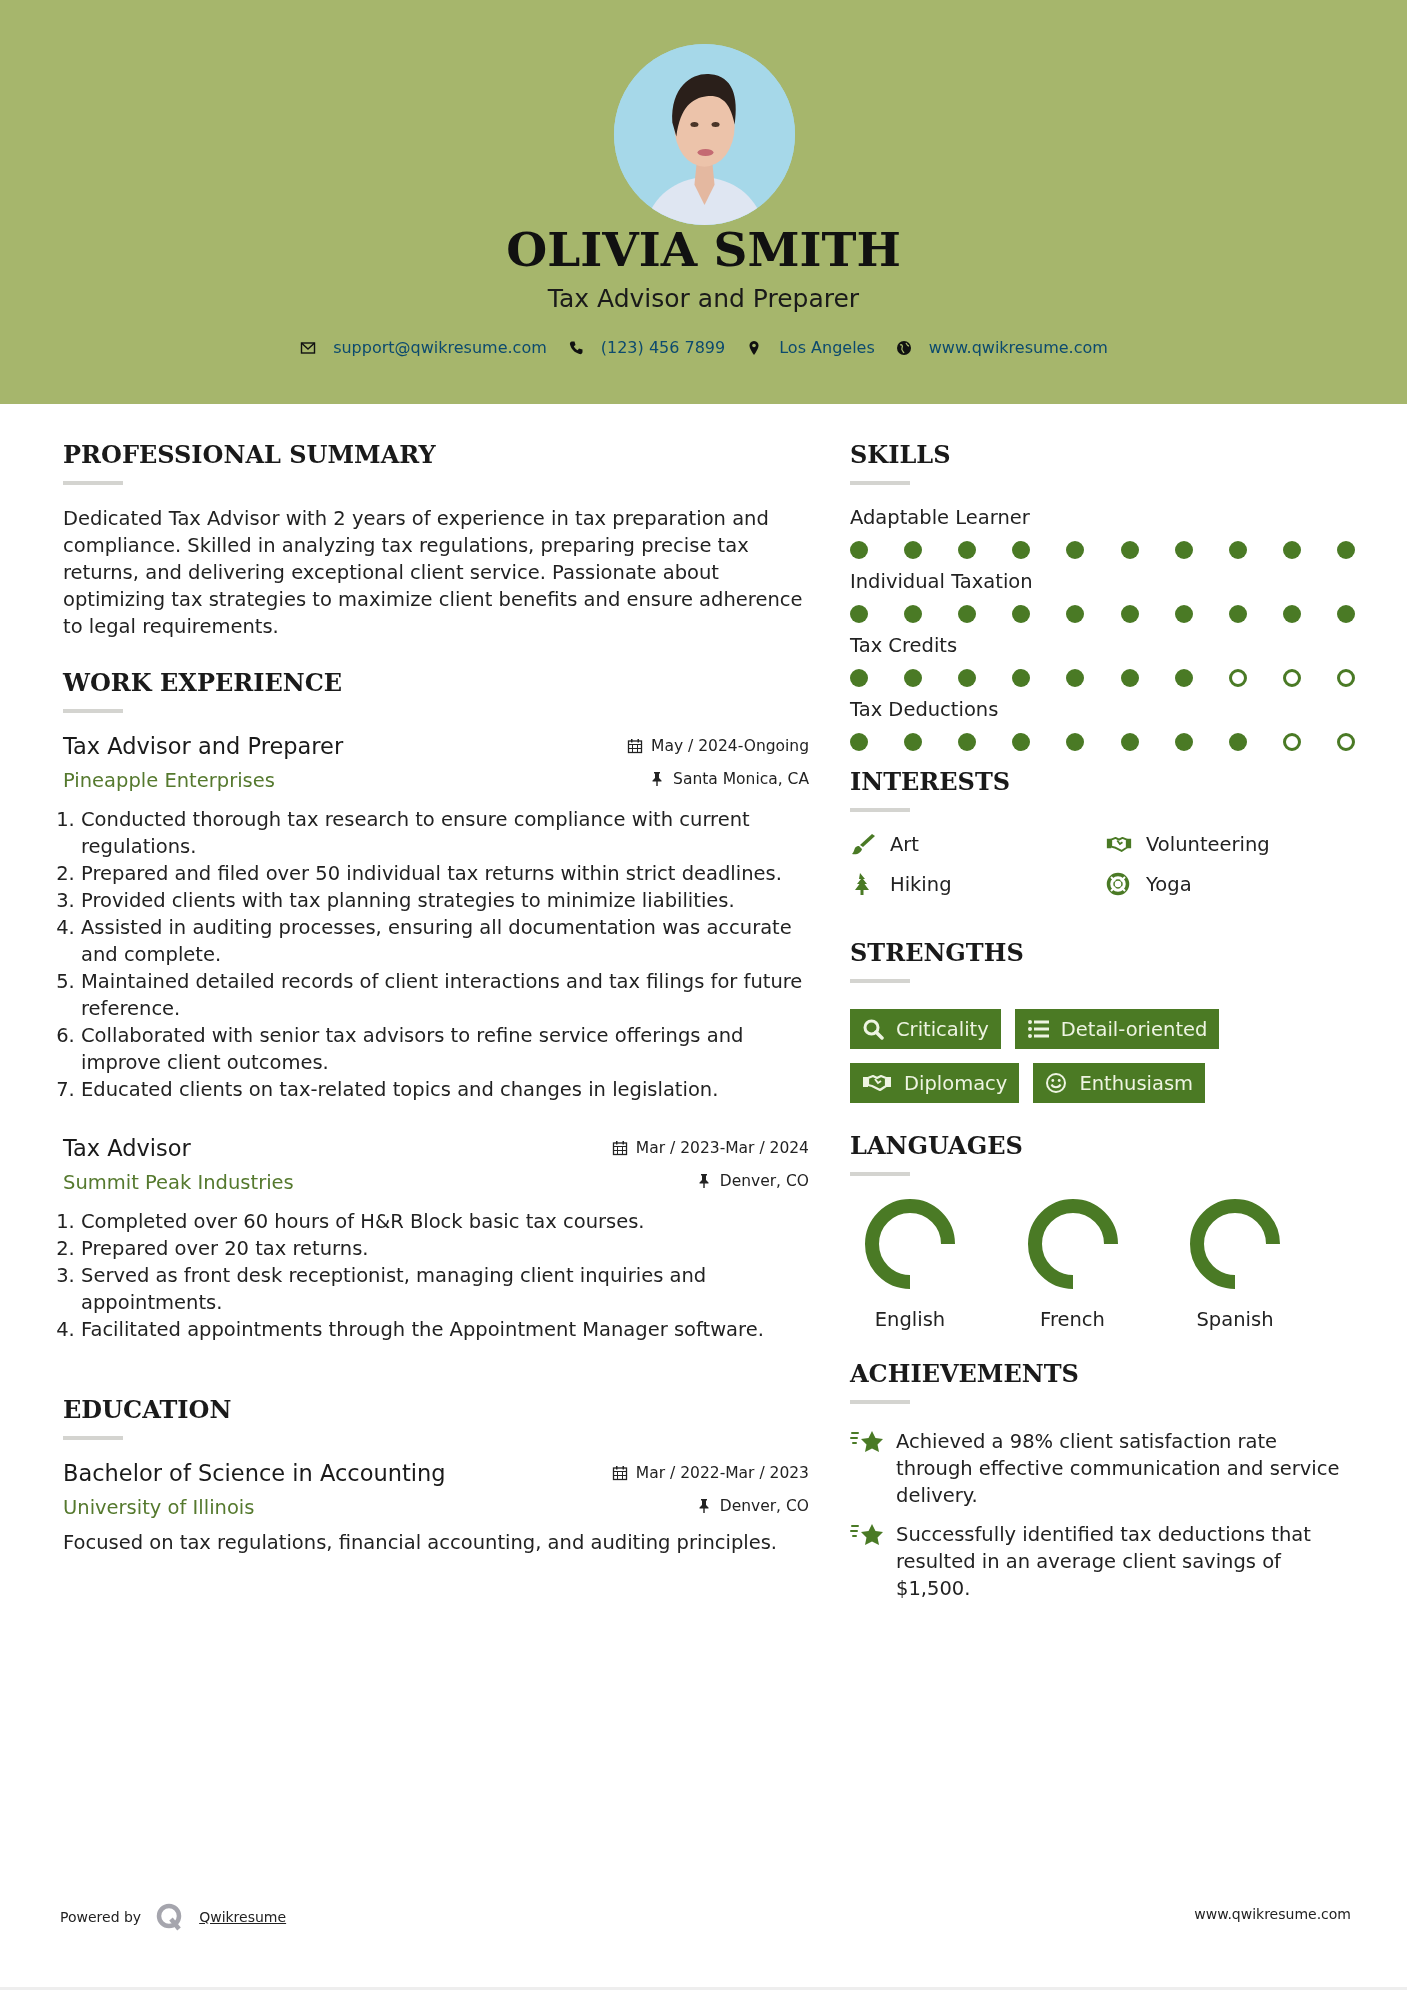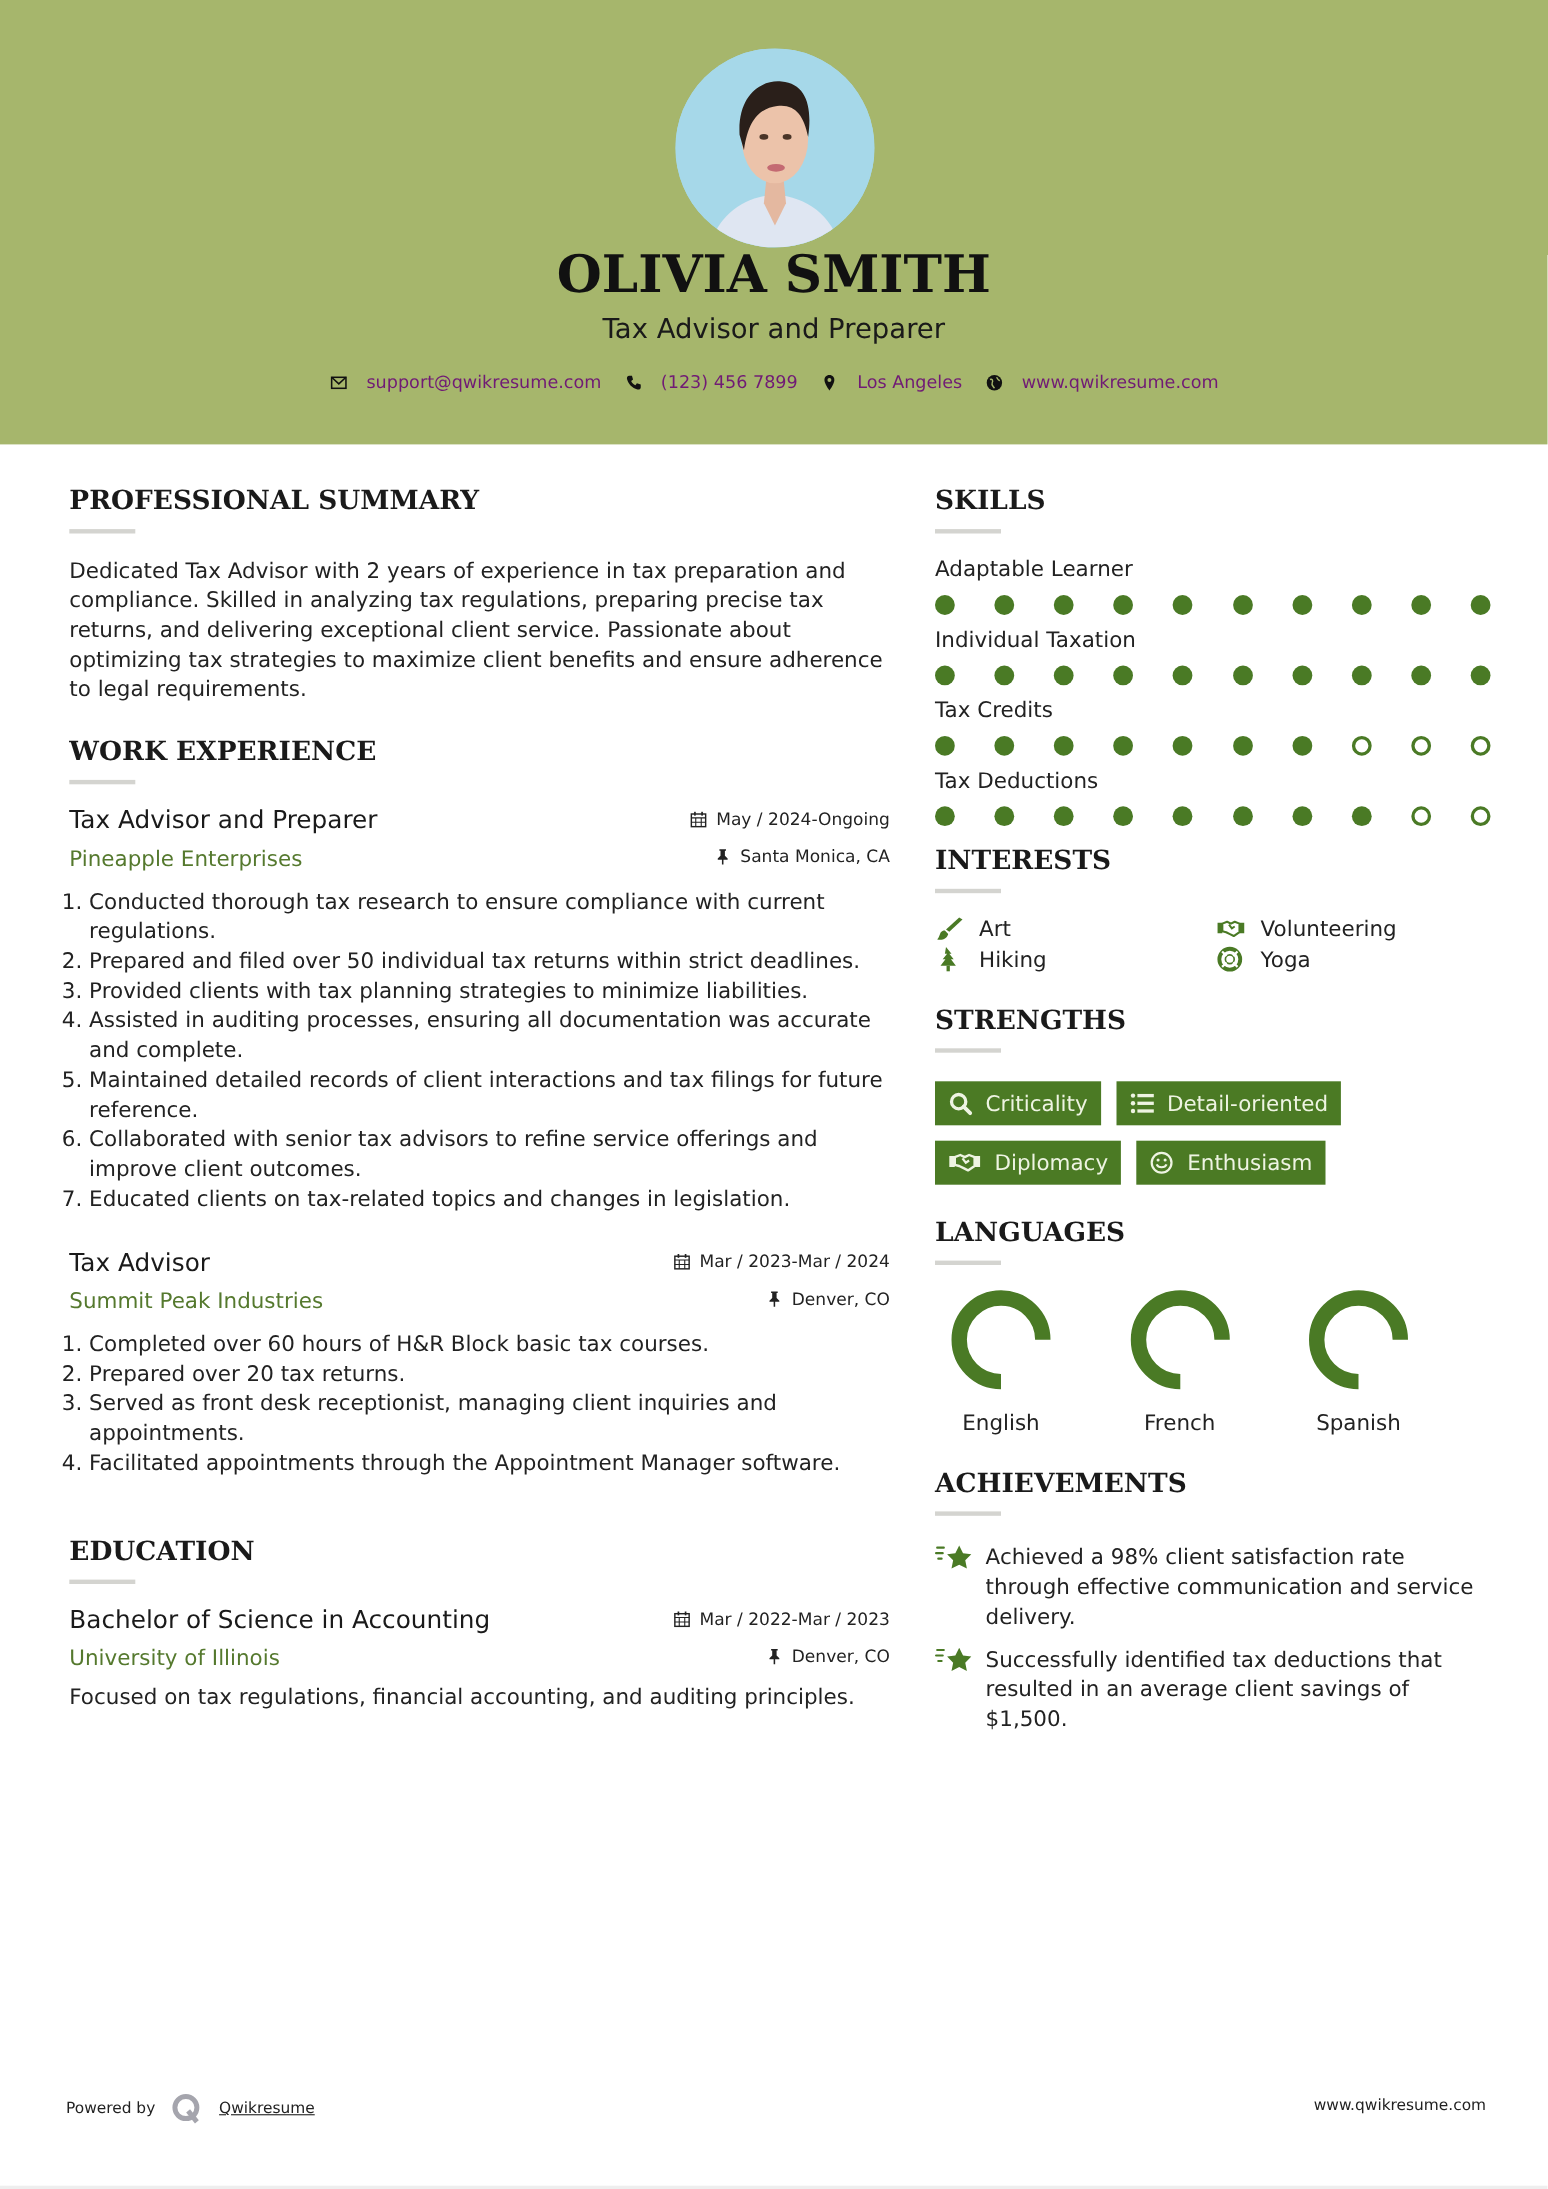--- a/index.html
+++ b/index.html
@@ -4,21 +4,21 @@
 <style>
   * { box-sizing: border-box; margin: 0; padding: 0; }
   html, body { width: 1407px; height: 1990px; background: #ffffff; }
   body { position: relative; font-family: "DejaVu Sans", sans-serif; color: #222; overflow: hidden; }
 
   .header { position: absolute; left: 0; top: 0; width: 1407px; height: 404px; background: #a6b66c; }
   .photo { position: absolute; left: 614px; top: 44px; width: 181px; height: 181px; border-radius: 50%; background: #a6d8e9; overflow: hidden; }
   .photo svg { width: 100%; height: 100%; display: block; }
   .name { position: absolute; left: 0; width: 1407px; top: 222px; text-align: center; font-family: "DejaVu Serif", serif; font-weight: bold; font-size: 47px; color: #111; letter-spacing: 0px; }
   .role { position: absolute; left: 0; width: 1407px; top: 284px; text-align: center; font-size: 25px; color: #1a1a1a; }
-  .contacts { position: absolute; left: 0; width: 1407px; top: 338px; display: flex; justify-content: center; align-items: center; font-size: 16px; color: #701a75; }
+  .contacts { position: absolute; left: 0; width: 1407px; top: 338px; display: flex; justify-content: center; align-items: center; font-size: 16px; color: #0c4a6e; }
   .contacts .c { display: flex; align-items: center; margin: 0 10px; }
   .contacts .ic { width: 18px; height: 18px; margin-right: 16px; display: inline-flex; align-items: center; justify-content: center; }
   .contacts svg { width: 16px; height: 16px; }
 
   .col-left { position: absolute; left: 63px; top: 440px; width: 746px; }
   .col-right { position: absolute; left: 850px; top: 440px; width: 520px; }
 
   .sec-title { font-family: "DejaVu Serif", serif; font-weight: bold; font-size: 24px; color: #1a1a1a; letter-spacing: 0; }
   .sec-line { width: 60px; height: 4px; background: #d4d4d0; margin-top: 12px; margin-bottom: 20px; }
 
@@ -35,21 +35,21 @@
   .meta-ic svg { width: 16px; height: 16px; }
   ol.bul { margin-top: 14px; padding-left: 18px; font-size: 19.5px; line-height: 27px; color: #222; }
   ol.bul li { padding-left: 0; }
 
   .skill { margin-bottom: 10px; }
   .skill-name { font-size: 19.5px; color: #222; line-height: 26px; }
   .dots { display: flex; justify-content: space-between; margin-top: 10px; width: 505px; }
   .dot { width: 18px; height: 18px; border-radius: 50%; background: #4a7a25; }
   .dot.off { background: #fff; border: 3px solid #4a7a25; }
 
-  .interests { display: grid; grid-template-columns: 256px 256px; row-gap: 4px; margin-bottom: 28px; }
+  .interests { display: grid; grid-template-columns: 256px 256px; row-gap: 16px; margin-bottom: 42px; }
   .interest { display: flex; align-items: center; font-size: 19.5px; color: #222; }
   .interest .iic { width: 26px; height: 24px; margin-right: 14px; display: inline-flex; align-items: center; }
   .interest svg { width: 26px; height: 24px; }
 
   .badges { display: flex; flex-wrap: wrap; gap: 14px 14px; width: 520px; margin-bottom: 28px; }
   .badge { background: #4b7a24; color: #eef4e2; font-size: 19.5px; height: 40px; padding: 0 12px; display: flex; align-items: center; }
   .badge svg { width: 22px; height: 22px; margin-right: 12px; }
 
   .langs { display: flex; width: 445px; justify-content: space-between; margin-bottom: 28px; }
   .lang { width: 120px; display: flex; flex-direction: column; align-items: center; }

